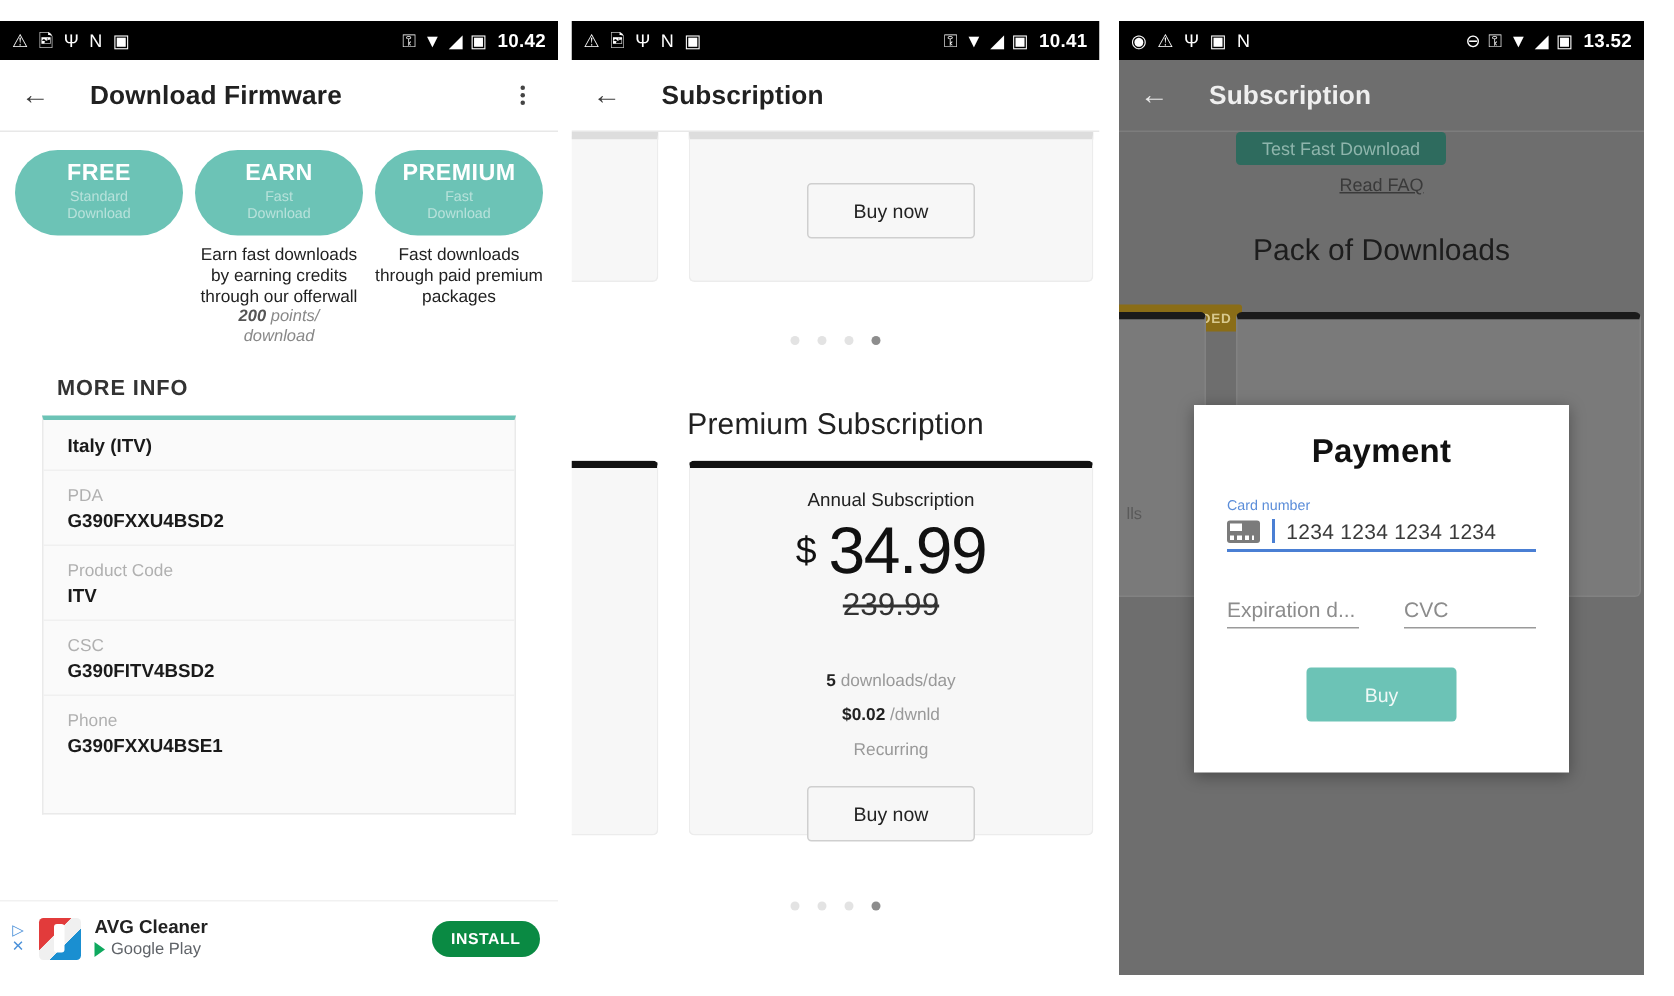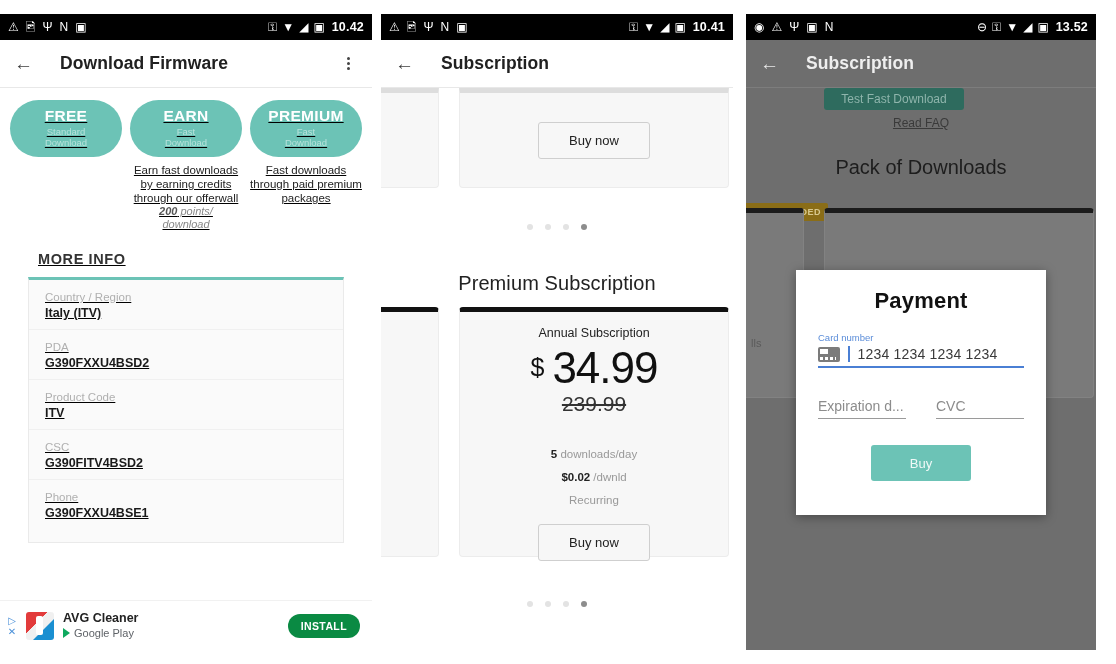--- a/index.html
+++ b/index.html
@@ -55,21 +55,21 @@
     letter-spacing: .1px; margin-left: 16px; flex: 1;
   }
   .appbar .menu {
     width: 20px; text-align: center; color: #3c3c3c;
     font-size: 17px; line-height: 6px; letter-spacing:0;
   }
   .dot3 { display:flex; flex-direction:column; align-items:center; gap:2px;}
   .dot3 i { width:3px;height:3px;border-radius:50%;background:#444;display:block;}
 
   
-  .p1body { padding: 0; background: #fff; height: 562px; position: relative; text-decoration: underline;}
+  .p1body { padding: 0; background: #fff; height: 562px; position: relative;}
   .tiers { display: flex; padding: 12px 10px 0 10px; gap: 8px; }
   .tier { flex: 1; text-align: center; }
   .pill {
     background: #6CC3B6;
     border-radius: 30px;
     padding: 7px 4px 9px 4px;
     color: #ffffff;
   }
   .pill .big { font-size: 15.5px; font-weight: bold; letter-spacing: .3px; }
   .pill .sm  { font-size: 9.5px; color: #b8e2db; line-height: 11px; margin-top: 1px;}
@@ -333,21 +333,20 @@
           </div>
           <div class="desc">Fast downloads through paid premium packages</div>
         </div>
 
       </div>
 
       <div class="moreinfo">MORE INFO</div>
 
       <div class="infocard">
         <div class="inforow">
-          <div class="k">Country / Region</div>
           <div class="v">Italy (ITV)</div>
         </div>
         <div class="inforow">
           <div class="k">PDA</div>
           <div class="v">G390FXXU4BSD2</div>
         </div>
         <div class="inforow">
           <div class="k">Product Code</div>
           <div class="v">ITV</div>
         </div>

